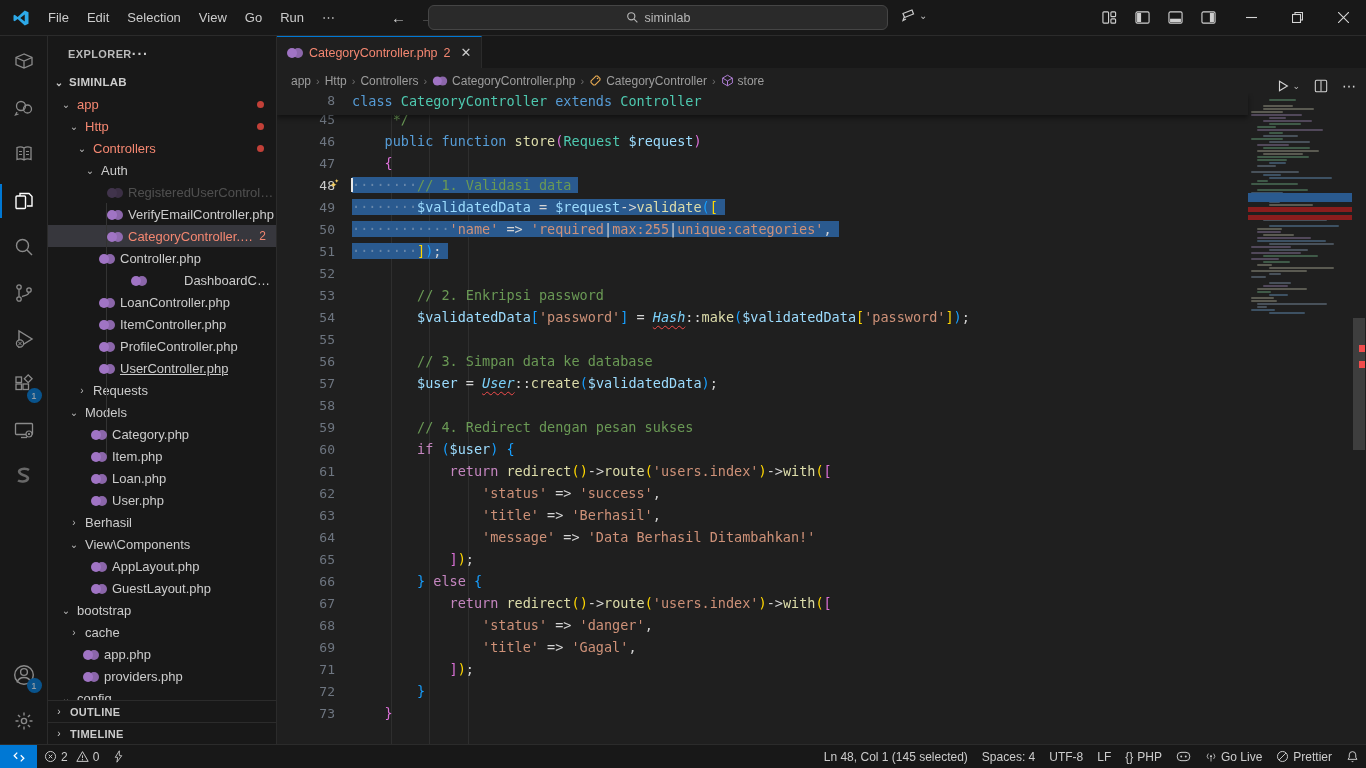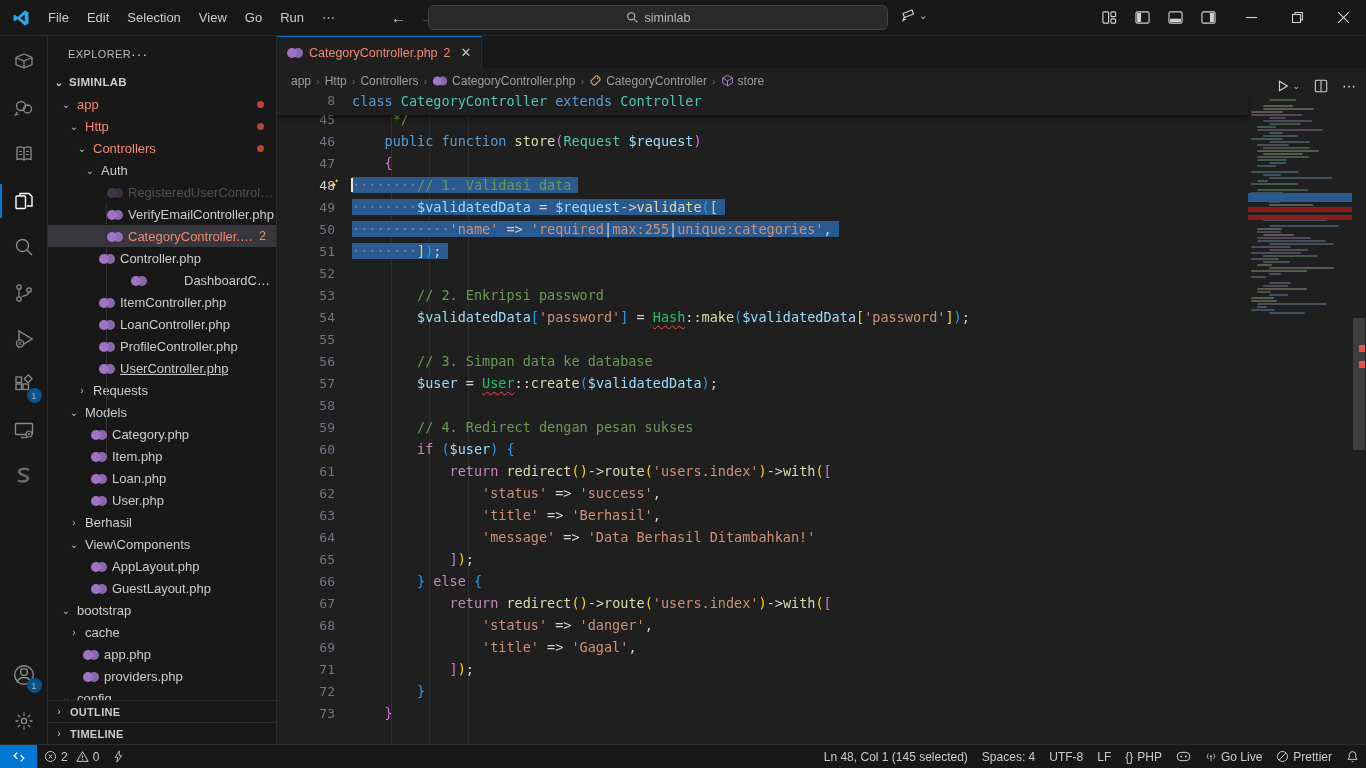--- a/index.html
+++ b/index.html
@@ -39,21 +39,21 @@
     width:2px; background:#0078d4; }
   .ab-badge { position:absolute; right:6px; bottom:5px; min-width:15px; height:15px;
     background:#0078d4; color:#fff; border-radius:50%; font-size:9.5px; display:flex;
     align-items:center; justify-content:center; opacity:1; }
   .ab-spacer { flex:1; }
 
   
   .sidebar { width:229px; background:#181818; border-right:1px solid #2b2b2b;
     display:flex; flex-direction:column; font-size:13px; position:relative; }
   .sb-header { height:35px; display:flex; align-items:center; justify-content:flex-start;
-    padding:0 12px 0 20px; font-size:11px; color:#bbbbbb; letter-spacing:.4px; }
+    padding:0 12px 0 20px; font-size:11px; color:#bbbbbb; letter-spacing:.4px;font-weight:bold; }
   .proj-header { height:22px; display:flex; align-items:center; gap:3px; padding-left:4px;
     font-weight:bold; font-size:11.5px; color:#cccccc; letter-spacing:.3px; }
   .tree { flex:1; overflow:hidden; position:relative; }
   .trow { height:22px; display:flex; align-items:center; gap:5px; color:#cccccc;
     white-space:nowrap; cursor:default; }
   .trow.selected { background:#37373d; }
   .trow .chev { width:12px; color:#b8b8b8; font-size:10px; flex:none; text-align:center; }
   .trow .label { overflow:hidden; text-overflow:ellipsis; }
   .trow.error .label { color:#f48771; }
   .trow.dimmed { opacity:.3; }
@@ -98,22 +98,22 @@
     width:7px; background:#2a5a8f; }
   .caret { position:absolute; left:-1px; top:1px; bottom:1px; width:1.5px; background:#e8e8e8; }
   .sparkle { position:absolute; left:-22px; top:0; color:#f2cc60; font-size:12px; width:20px; }
   .sparkle small { font-size:8px; position:relative; top:-5px; left:-3px; }
   .iguide { position:absolute; top:0; bottom:0; width:1px; background:#2e2e2e; z-index:0; }
 
   .tk-pln{color:#d4d4d4} .tk-kw{color:#569cd6} .tk-ctl{color:#c586c0} .tk-fn{color:#dcdcaa}
   .tk-var{color:#9cdcfe} .tk-cls{color:#4ec9b0} .tk-str{color:#ce9178} .tk-com{color:#6a9955}
   .tk-b1{color:#ffd700} .tk-b2{color:#da70d6} .tk-b3{color:#179fff}
   .tk-ws{color:rgba(220,220,220,.35)}
-  .tk-clse{color:#22c55e; text-decoration:underline wavy #f14c4c; text-decoration-thickness:1px;
-    text-underline-offset:3px;}
+  .tk-clse{color:#7dd3fc; text-decoration:underline wavy #f14c4c; text-decoration-thickness:1px;
+    text-underline-offset:3px;font-style:italic;}
 
   
   .minimap { position:absolute; top:0; bottom:0; right:14px; width:104px; background:#1f1f1f;
     z-index:4; }
   .mm-line { position:absolute; height:2px; border-radius:1px; }
   .mm-sel { position:absolute; left:0; right:0; height:9px; background:#2a5a8f; }
   .mm-err { position:absolute; left:0; right:0; height:5px; background:#8b1d1d; }
   .vscroll { position:absolute; top:0; bottom:0; right:0; width:14px; z-index:5; }
   .vthumb { position:absolute; left:1px; right:1px; background:rgba(121,121,121,.35); }
   .ruler-err { position:absolute; right:1px; width:6px; height:7px; background:#f14c4c; }
@@ -357,29 +357,29 @@
             <b></b>
           </span>
           <span class="label">DashboardController.php</span>
         </div>
         <div class="trow" style="padding-left: 36px;">
           <span style="width: 10px; flex: 0 0 auto;"></span>
           <span class="php-ico">
             <i></i>
             <b></b>
           </span>
+          <span class="label">LoanController.php</span>
+        </div>
+        <div class="trow" style="padding-left: 36px;">
+          <span style="width: 10px; flex: 0 0 auto;"></span>
+          <span class="php-ico">
+            <i></i>
+            <b></b>
+          </span>
           <span class="label">ItemController.php</span>
-        </div>
-        <div class="trow" style="padding-left: 36px;">
-          <span style="width: 10px; flex: 0 0 auto;"></span>
-          <span class="php-ico">
-            <i></i>
-            <b></b>
-          </span>
-          <span class="label">LoanController.php</span>
         </div>
         <div class="trow" style="padding-left: 36px;">
           <span style="width: 10px; flex: 0 0 auto;"></span>
           <span class="php-ico">
             <i></i>
             <b></b>
           </span>
           <span class="label">ProfileController.php</span>
         </div>
         <div class="trow" style="padding-left: 36px; text-decoration: underline;">

